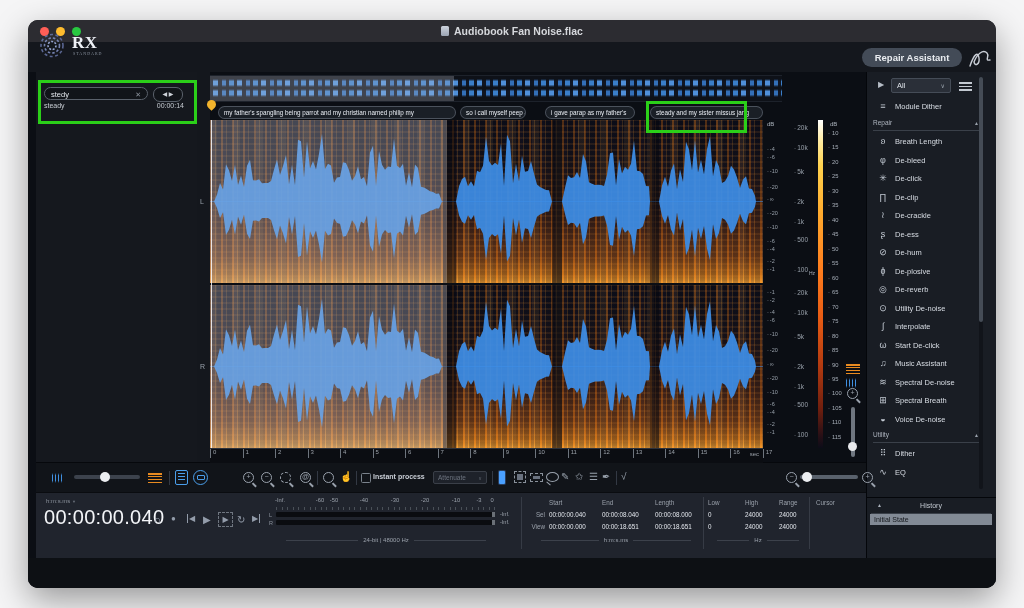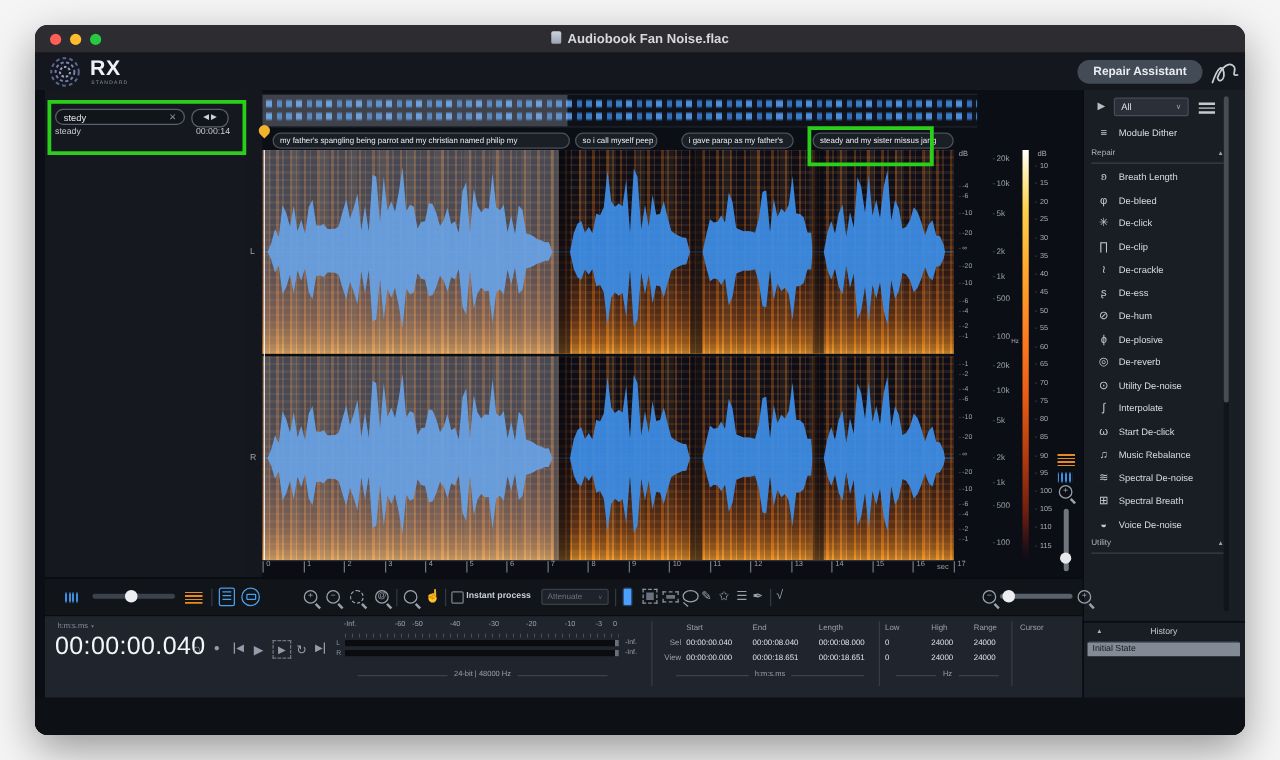--- a/index.html
+++ b/index.html
@@ -5,21 +5,21 @@
   html,body{margin:0;padding:0;background:#f5f5f6;font-family:"Liberation Sans",sans-serif;}
   .stage{position:relative;width:1024px;height:608px;overflow:hidden;}
   .window{position:absolute;left:28px;top:20px;width:968px;height:568px;background:#101318;border-radius:10px;box-shadow:0 12px 34px rgba(0,0,0,.38);overflow:hidden;}
   
   .titlebar{position:absolute;left:0;top:0;width:968px;height:22px;background:#2c2c31;border-bottom:1px solid #1a1a1e;}
   .tl{position:absolute;top:7px;width:9px;height:9px;border-radius:50%;}
   .titlebar .t-title{position:absolute;left:0;right:0;top:5px;text-align:center;font-size:10.5px;color:#d6d8dc;font-weight:700;}
   .doc-ico{display:inline-block;width:8px;height:10px;background:linear-gradient(#cdd3dd,#9aa3b2);border-radius:1.5px;vertical-align:-1px;margin-right:5px;}
   
   .appheader{position:absolute;left:0;top:22px;width:968px;height:30px;background:#14171d;}
-  .rxlogo{position:absolute;left:10px;top:24px;width:100px;height:27px;}
+  .rxlogo{position:absolute;left:10px;top:12px;width:100px;height:27px;font-family:Liberation Serif, serif;}
   .rxlogo .rxtext{position:absolute;left:34px;top:1px;font-size:17px;font-weight:700;color:#eef1f6;letter-spacing:.5px;}
   .rxlogo .rxsub{position:absolute;left:35px;top:19px;font-size:4px;color:#8b93a0;letter-spacing:1px;}
   .tab{position:absolute;left:87px;top:27px;width:178px;height:25px;background:#1e242d;clip-path:polygon(0 0,calc(100% - 20px) 0,100% 100%,0 100%);color:#4da3ff;font-size:10px;line-height:25px;padding-left:10px;box-sizing:border-box;font-weight:700;}
   .tab .tclose{color:#74808f;margin-right:7px;font-size:9px;font-weight:400;}
   .repair-btn{position:absolute;left:834px;top:28px;width:100px;height:19px;background:#434b57;border-radius:10px;color:#e9ecf0;font-size:9.5px;line-height:19px;text-align:center;font-weight:700;}
   
   .mainbg{position:absolute;left:0;top:52px;width:968px;height:516px;background:#0b0e14;}
   
   .sidebar{position:absolute;left:8px;top:52px;width:164px;height:390px;background:#15181e;border-right:1px solid #05070b;}
   .searchpill{position:absolute;left:16px;top:67px;width:104px;height:13px;border:1px solid #5a616b;border-radius:7px;background:#111419;color:#e2e6ec;font-size:7.5px;line-height:13px;padding:0 6px;box-sizing:border-box;}
@@ -369,28 +369,33 @@
           <div class="mod-item"><span class="mico">✳</span><span class="mlabel">De-click</span></div>
           <div class="mod-item"><span class="mico">∏</span><span class="mlabel">De-clip</span></div>
           <div class="mod-item"><span class="mico">≀</span><span class="mlabel">De-crackle</span></div>
           <div class="mod-item"><span class="mico">ʂ</span><span class="mlabel">De-ess</span></div>
           <div class="mod-item"><span class="mico">⊘</span><span class="mlabel">De-hum</span></div>
           <div class="mod-item"><span class="mico">ɸ</span><span class="mlabel">De-plosive</span></div>
           <div class="mod-item"><span class="mico">◎</span><span class="mlabel">De-reverb</span></div>
           <div class="mod-item"><span class="mico">⊙</span><span class="mlabel">Utility De-noise</span></div>
           <div class="mod-item"><span class="mico">∫</span><span class="mlabel">Interpolate</span></div>
           <div class="mod-item"><span class="mico">ω</span><span class="mlabel">Start De-click</span></div>
-          <div class="mod-item"><span class="mico">♫</span><span class="mlabel">Music Rebalance</span></div>
+          <div class="mod-item"><span class="mico">♫</span><span class="mlabel">Music Assistant</span></div>
           <div class="mod-item"><span class="mico">≋</span><span class="mlabel">Spectral De-noise</span></div>
           <div class="mod-item"><span class="mico">⊞</span><span class="mlabel">Spectral Breath</span></div>
           <div class="mod-item"><span class="mico">◒</span><span class="mlabel">Voice De-noise</span></div>
         </div>
     <div class="sec-hdr" style="top:358px">
       <span>Utility</span><span class="tri">▲</span>
     </div>
+    <div class="mod-list" style="top:372px">
+
+    <div class="mod-item"><span class="mico">⠿</span><span class="mlabel">Dither</span></div>
+          <div class="mod-item"><span class="mico">∿</span><span class="mlabel">EQ</span></div>
+        </div>
     <div class="rp-scroll">
           <div class="rp-thumb"></div>
         </div>
   </div>
 
   <div class="toolbar">
     <span class="tb-ico" style="left:16px;top:10px"><span class="wave-ico"></span></span>
     <div class="vol-slider">
           <span class="knob"></span>
         </div>

